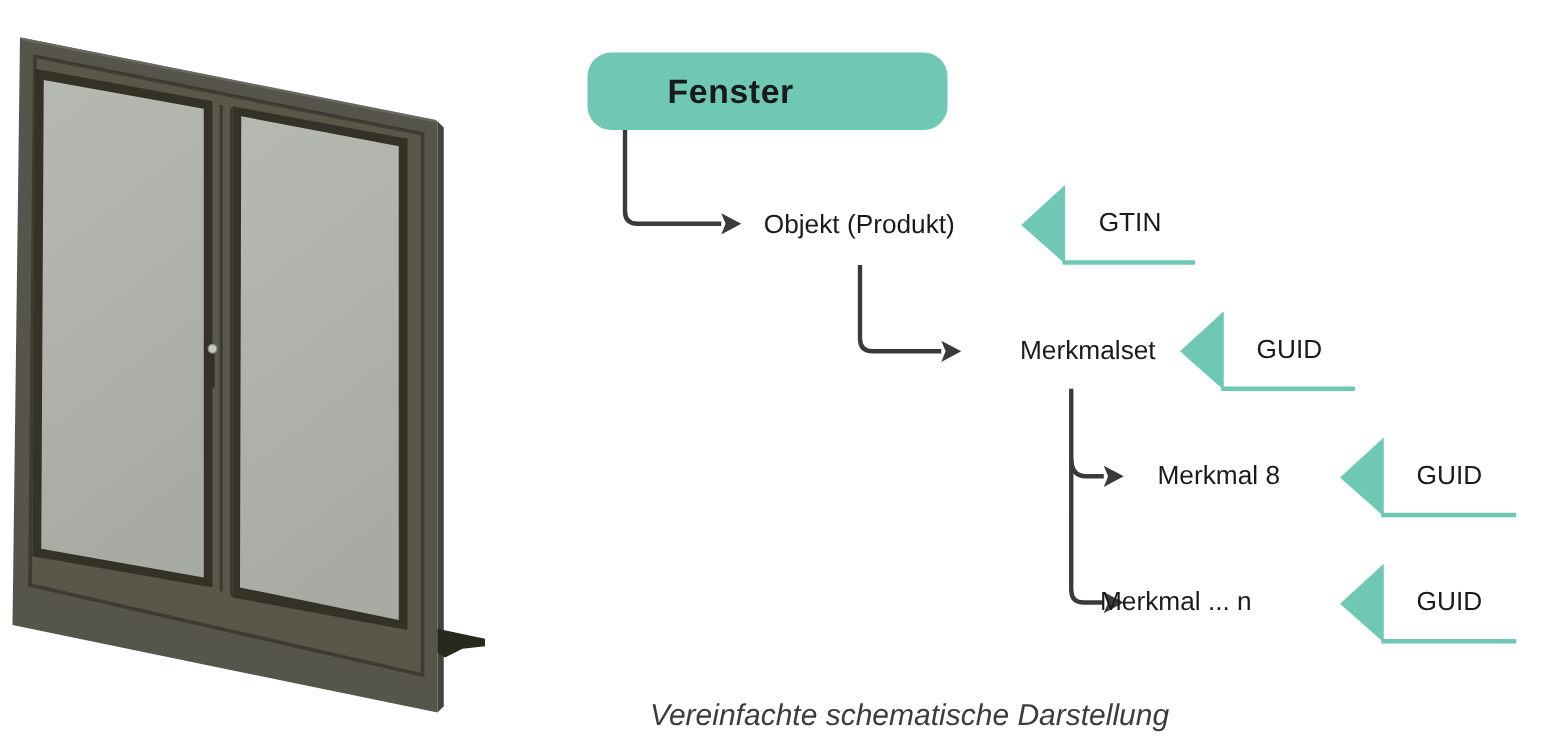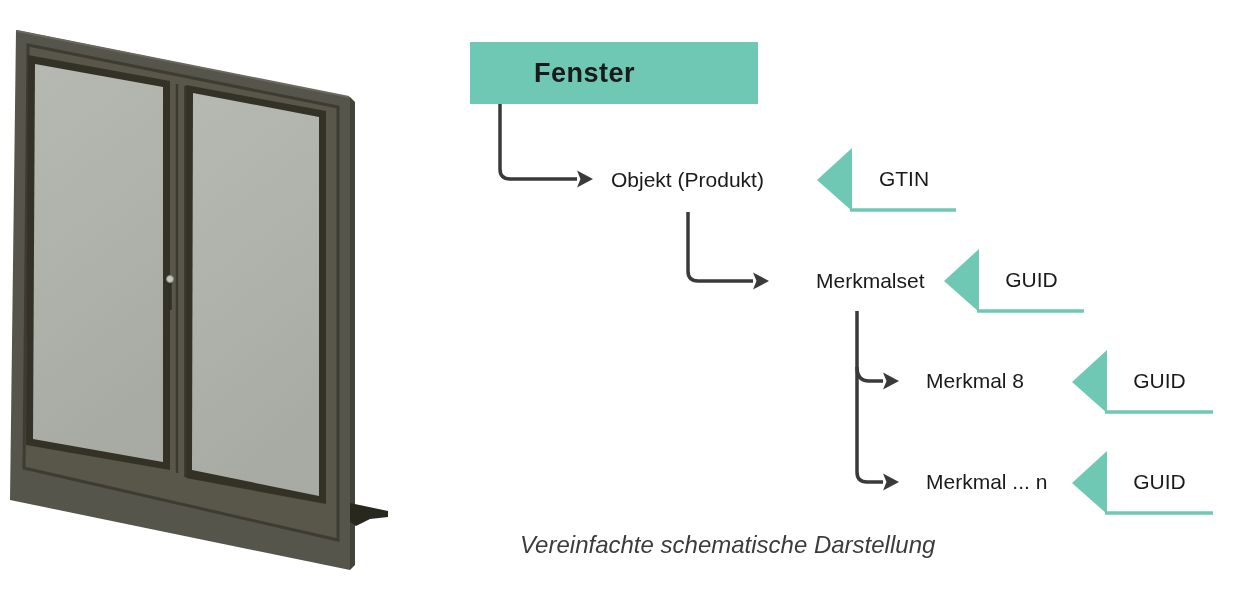--- a/index.html
+++ b/index.html
@@ -23,34 +23,35 @@
     overflow:hidden;
   }
   .abs{position:absolute;}
   .window-svg{left:0;top:0;}
   .conn-svg{left:0;top:0;pointer-events:none;}
   .root-box{
     left:470px;top:42px;width:288px;height:62px;
     background:var(--accent-teal);
     display:flex;align-items:center;
     padding-left:64px;
+    border-radius:19px;
   }
   .root-box .root-label{
     font-size:27px;font-weight:bold;color:var(--text);
     letter-spacing:0.5px;
   }
   .node-label{
     font-size:21px;color:var(--text);line-height:25px;white-space:nowrap;margin-left:11px;
   }
   .tag-label{
     font-size:21px;font-weight:normal;color:var(--text);
     line-height:25px;text-align:center;white-space:nowrap;
   }
   .caption{
-    left:520px;top:531px;
+    left:520px;top:559px;
     font-size:24px;font-style:italic;color:var(--caption-text);
     white-space:nowrap;
   }
   .conn{stroke:var(--connector);stroke-width:3.5;fill:none;}
   .arrowhead{fill:var(--connector);stroke:none;}
   .flag-tri{fill:var(--accent-teal);stroke:none;}
   .flag-line{stroke:var(--accent-teal);stroke-width:3.5;}
 </style>
 </head>
 <body>
@@ -126,21 +127,21 @@
     </g>
   </svg>
 
   <div class="abs root-box">
     <span class="root-label">Fenster</span>
   </div>
 
   <div class="abs node-label" style="left:600px;top:167px;">Objekt (Produkt)</div>
   <div class="abs node-label" style="left:805px;top:268px;">Merkmalset</div>
   <div class="abs node-label" style="left:915px;top:368px;">Merkmal 8</div>
-  <div class="abs node-label" style="left:915px;top:469px;">Merkmal ... n</div>
+  <div class="abs node-label" style="left:869px;top:469px;">Merkmal ... n</div>
 
   <div class="abs tag-label" style="left:852px;top:166px;width:104px;">GTIN</div>
   <div class="abs tag-label" style="left:979px;top:267px;width:105px;">GUID</div>
   <div class="abs tag-label" style="left:1107px;top:368px;width:105px;">GUID</div>
   <div class="abs tag-label" style="left:1107px;top:469px;width:105px;">GUID</div>
 
   <div class="abs caption">Vereinfachte schematische Darstellung</div>
 
 </div>
 

